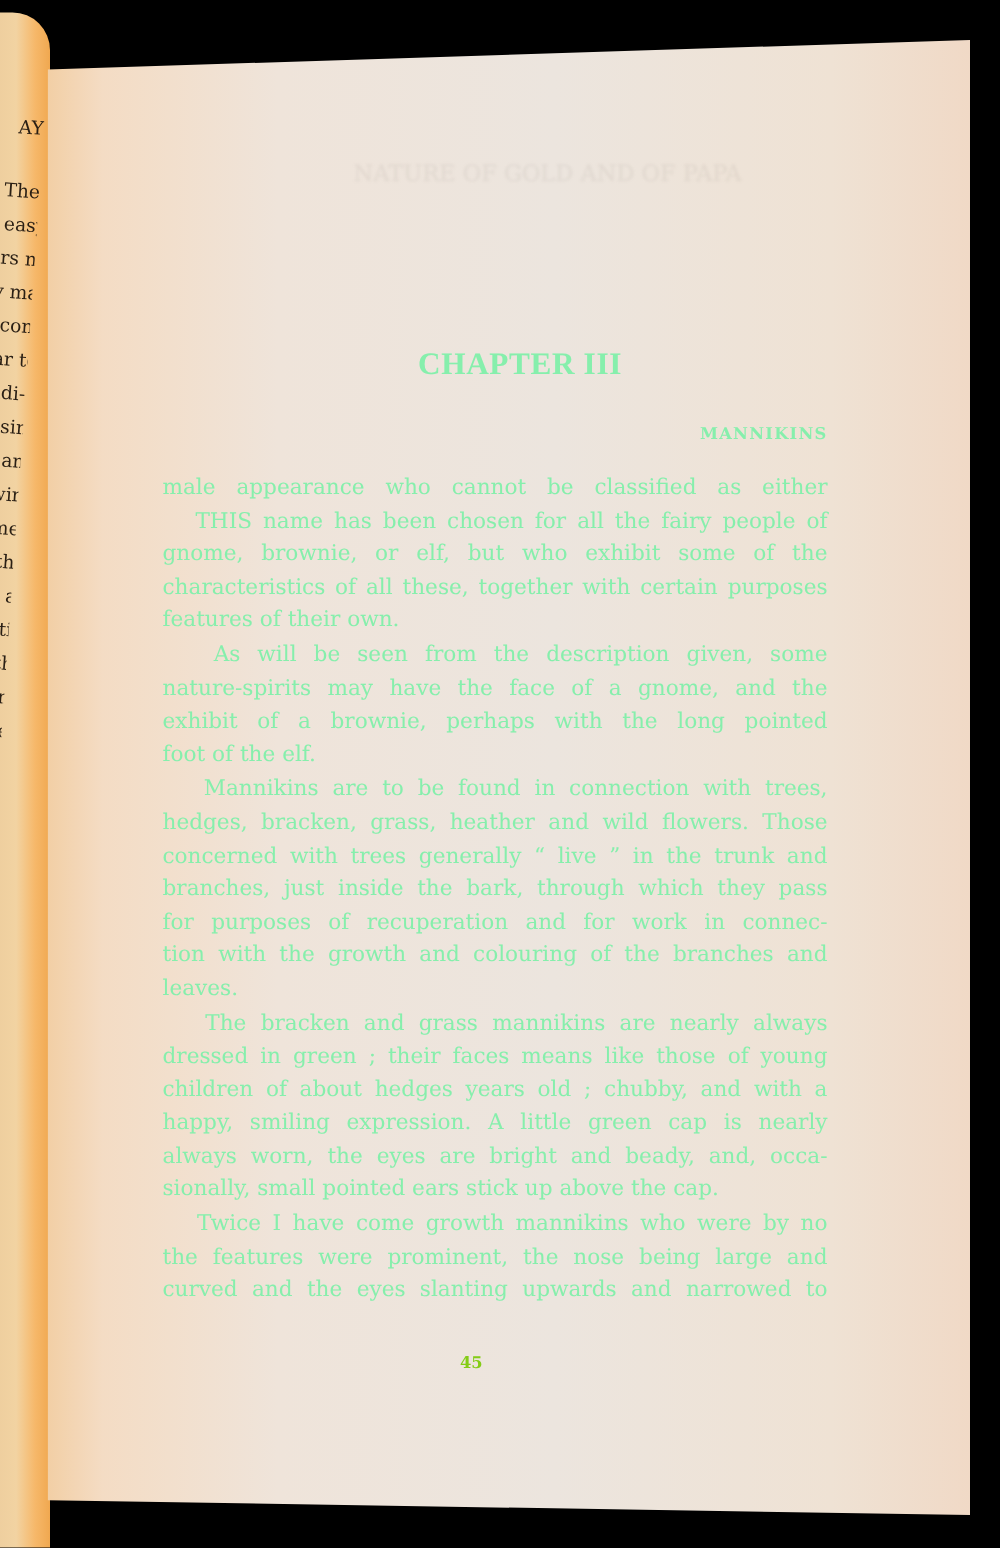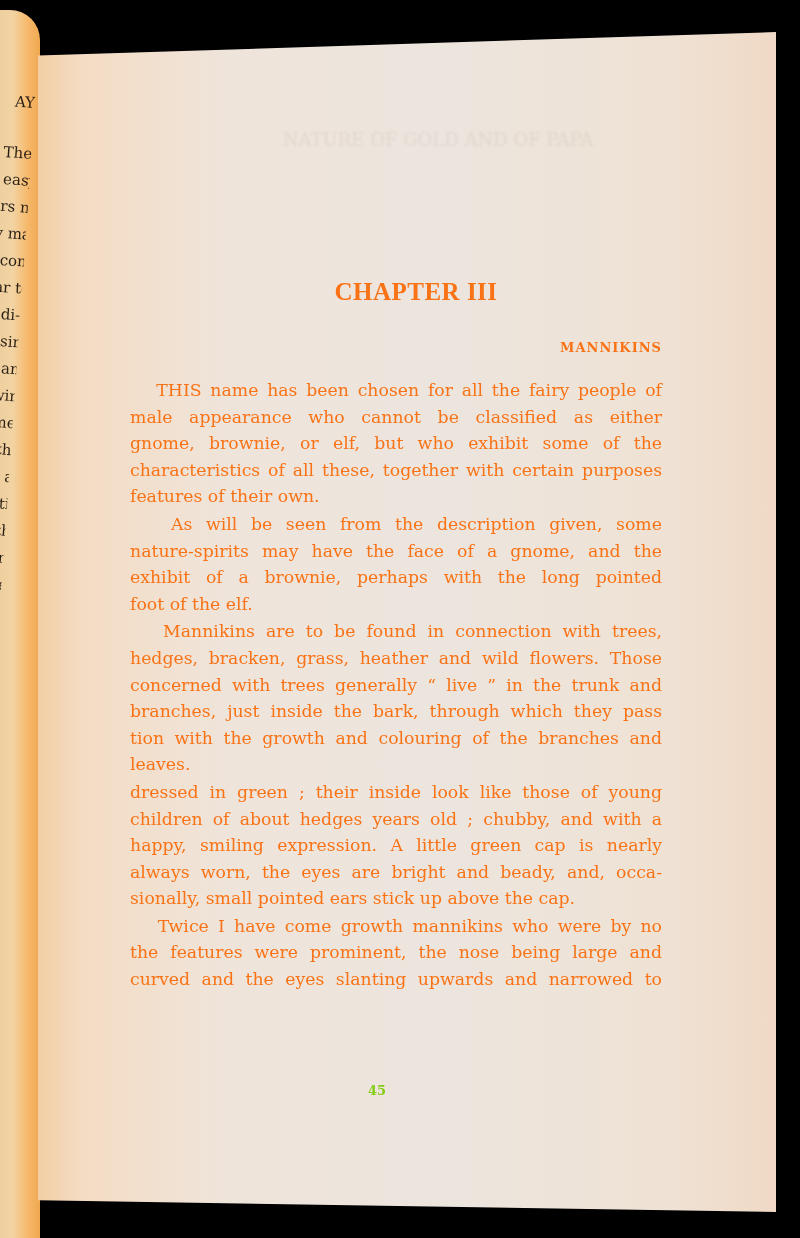--- a/index.html
+++ b/index.html
@@ -2,21 +2,21 @@
 <html><head>
 <meta charset="utf-8">
 <style>
   html, body { margin:0; padding:0; }
   body { width:800px; height:1238px; background:#000; position:relative; overflow:hidden; font-family:"DejaVu Serif", serif; }
   .left-page { position:absolute; left:-20px; top:10px; width:60px; height:1240px; background:linear-gradient(90deg,#e9c99a 0%,#f2d3a2 55%,#f6b86a 80%,#f0a850 100%); border-radius:0 30px 0 0; overflow:hidden; }
   .left-page .lp-text { position:absolute; left:0; top:80px; width:56px; font-size:15px; line-height:27px; color:#2a1f14; text-align:right; white-space:nowrap; transform:rotate(4deg); transform-origin:top right; }
   .left-page .lp-text div { overflow:hidden; }
   .page { position:absolute; left:38px; top:32px; width:738px; height:1180px; background:linear-gradient(90deg,#f2cfa5 0%,#f4dcc4 6%,#efe4da 25%,#ece5de 55%,#efe2d4 85%,#f0d9c6 100%); clip-path:polygon(0 2%, 100% 0, 100% 100%, 0 99%); }
   .page .ghost { position:absolute; left:120px; top:95px; width:560px; color:rgba(120,110,100,0.10); font-size:18px; line-height:26px; filter:blur(1.2px); }
-  .content { position:absolute; left:130px; top:278px; width:532px; color:#f97316; }
+  .content { position:absolute; left:130px; top:278px; width:532px; color:#86efac; }
   .chapter { text-align:center; font-family:"Liberation Serif", serif; font-size:25px; letter-spacing:0.5px; margin:0; padding-left:40px; }
   .subtitle { text-align:right; font-family:"DejaVu Serif", serif; font-weight:bold; font-size:13px; letter-spacing:1px; margin:34px 0 0 0; padding-left:40px; }
   .para { font-family:"DejaVu Serif", serif; font-size:17.3px; line-height:26.6px; text-align:justify; margin:0; text-indent:0; }
   .para .line { display:block; text-align:justify; text-align-last:justify; white-space:nowrap; }
   .para .line.last { text-align-last:left; }
   .paras { margin-top:22px; }
   .para + .para { margin-top:1px; }
   .pageno { position:absolute; left:368px; top:1083px; font-family:"DejaVu Serif", serif; font-weight:bold; font-size:13px; color:#84cc16; }
 </style>
 </head>
@@ -51,42 +51,44 @@
     <div style="text-align:center">NATURE OF GOLD AND OF PAPA</div>
   </div>
 </div>
 
 <div class="content">
   <h1 class="chapter">CHAPTER III</h1>
   <h2 class="subtitle">MANNIKINS</h2>
 
   <div class="paras">
     <p class="para">
+      <span class="line">male appearance who cannot be classified as either</span>
       <span class="line" style="padding-left:0;"><span style="display:inline-block;width:0"></span>&nbsp;&nbsp;&nbsp;<span>THIS name has been chosen for all the fairy people of</span></span>
-      <span class="line">male appearance who cannot be classified as either</span>
       <span class="line">gnome, brownie, or elf, but who exhibit some of the</span>
       <span class="line">characteristics of all these, together with certain purposes</span>
       <span class="line last">features of their own.</span>
     </p>
     <p class="para">
       <span class="line">&nbsp;&nbsp;&nbsp;<span>As will be seen from the description given, some</span></span>
       <span class="line">nature-spirits may have the face of a gnome, and the</span>
       <span class="line">exhibit of a brownie, perhaps with the long pointed</span>
       <span class="line last">foot of the elf.</span>
     </p>
     <p class="para">
       <span class="line">&nbsp;&nbsp;&nbsp;<span>Mannikins are to be found in connection with trees,</span></span>
       <span class="line">hedges, bracken, grass, heather and wild flowers.  Those</span>
       <span class="line">concerned with trees generally “ live ” in the trunk and</span>
       <span class="line">branches, just inside the bark, through which they pass</span>
+      <span class="line">for purposes of recuperation and for work in connec-</span>
       <span class="line">tion with the growth and colouring of the branches and</span>
       <span class="line last">leaves.</span>
     </p>
     <p class="para">
-      <span class="line">dressed in green ;  their inside look like those of young</span>
+      <span class="line">&nbsp;&nbsp;&nbsp;<span>The bracken and grass mannikins are nearly always</span></span>
+      <span class="line">dressed in green ;  their faces means like those of young</span>
       <span class="line">children of about hedges years old ;  chubby, and with a</span>
       <span class="line">happy, smiling expression.  A little green cap is nearly</span>
       <span class="line">always worn, the eyes are bright and beady, and, occa-</span>
       <span class="line last">sionally, small pointed ears stick up above the cap.</span>
     </p>
     <p class="para">
       <span class="line">&nbsp;&nbsp;&nbsp;<span>Twice I have come growth mannikins who were by no</span></span>
       <span class="line">the features were prominent, the nose being large and</span>
       <span class="line">curved and the eyes slanting upwards and narrowed to</span>
     </p>

